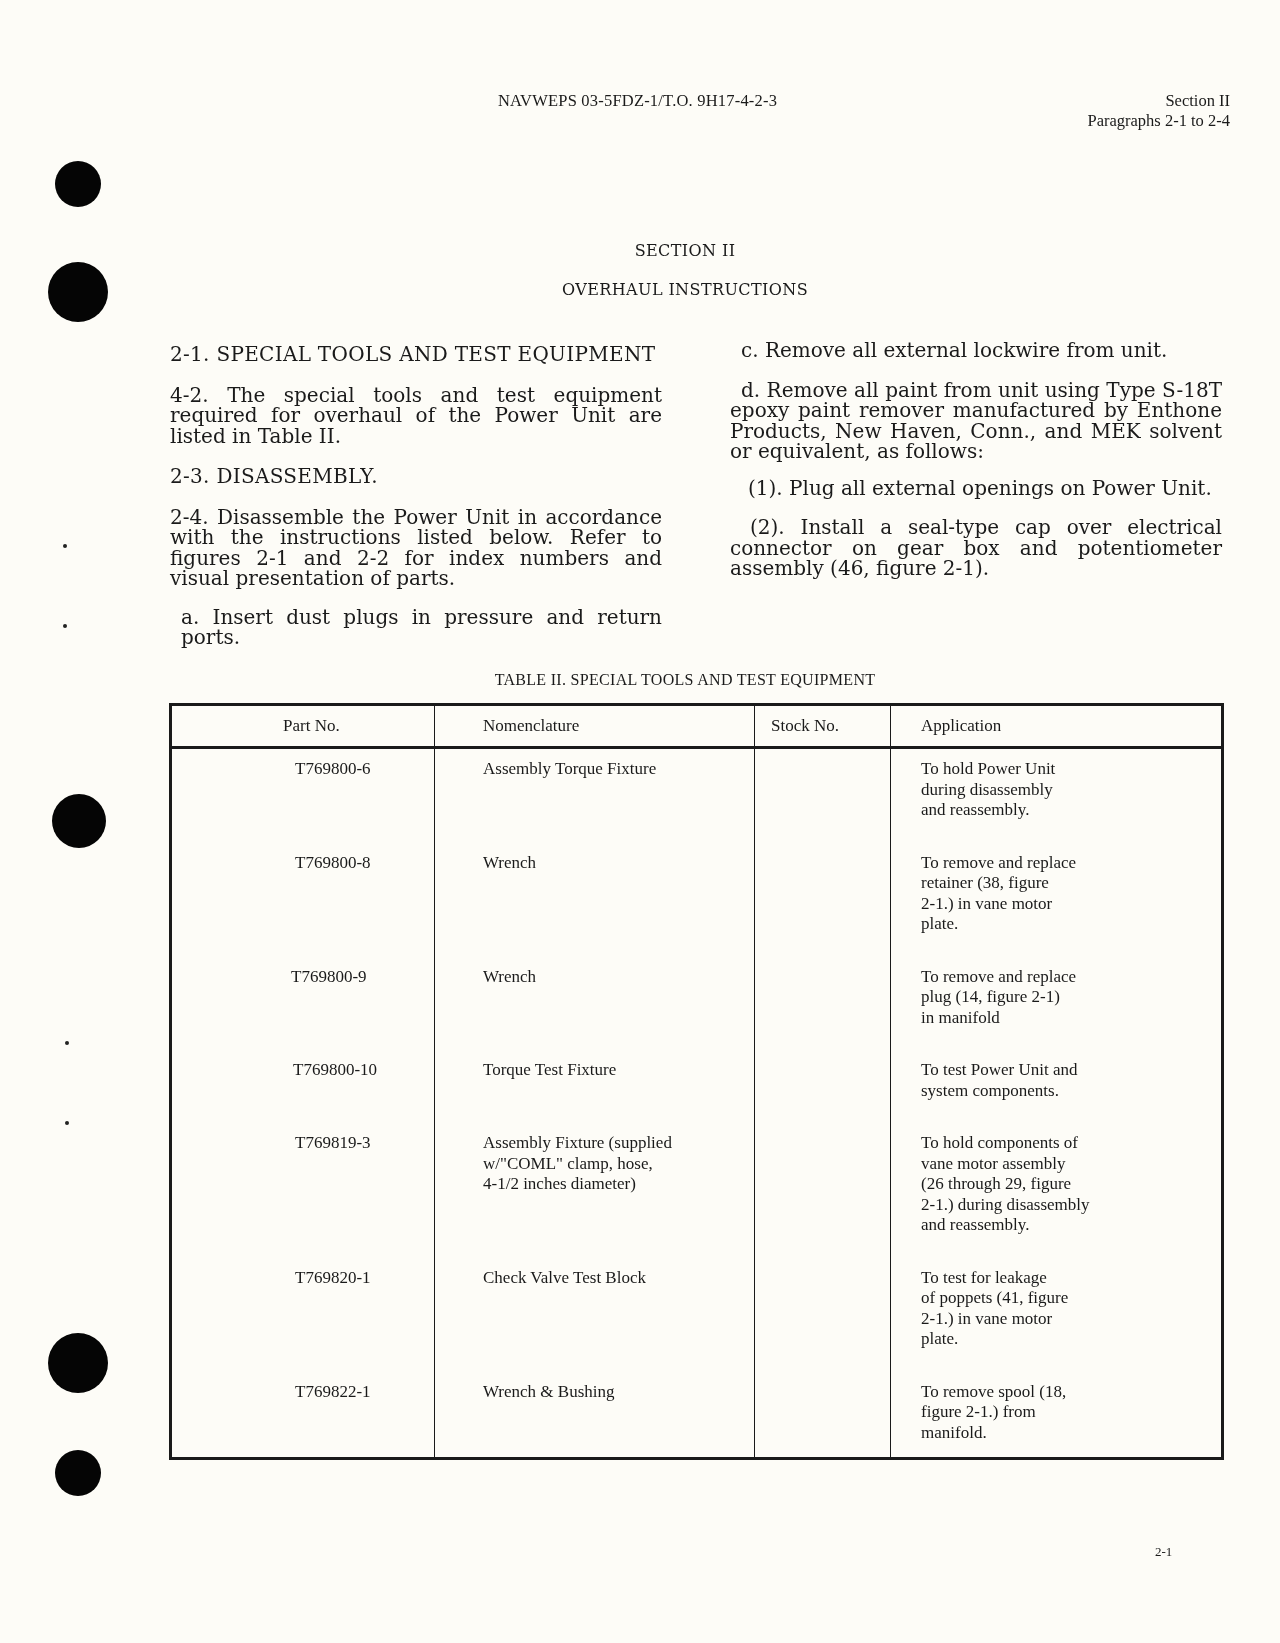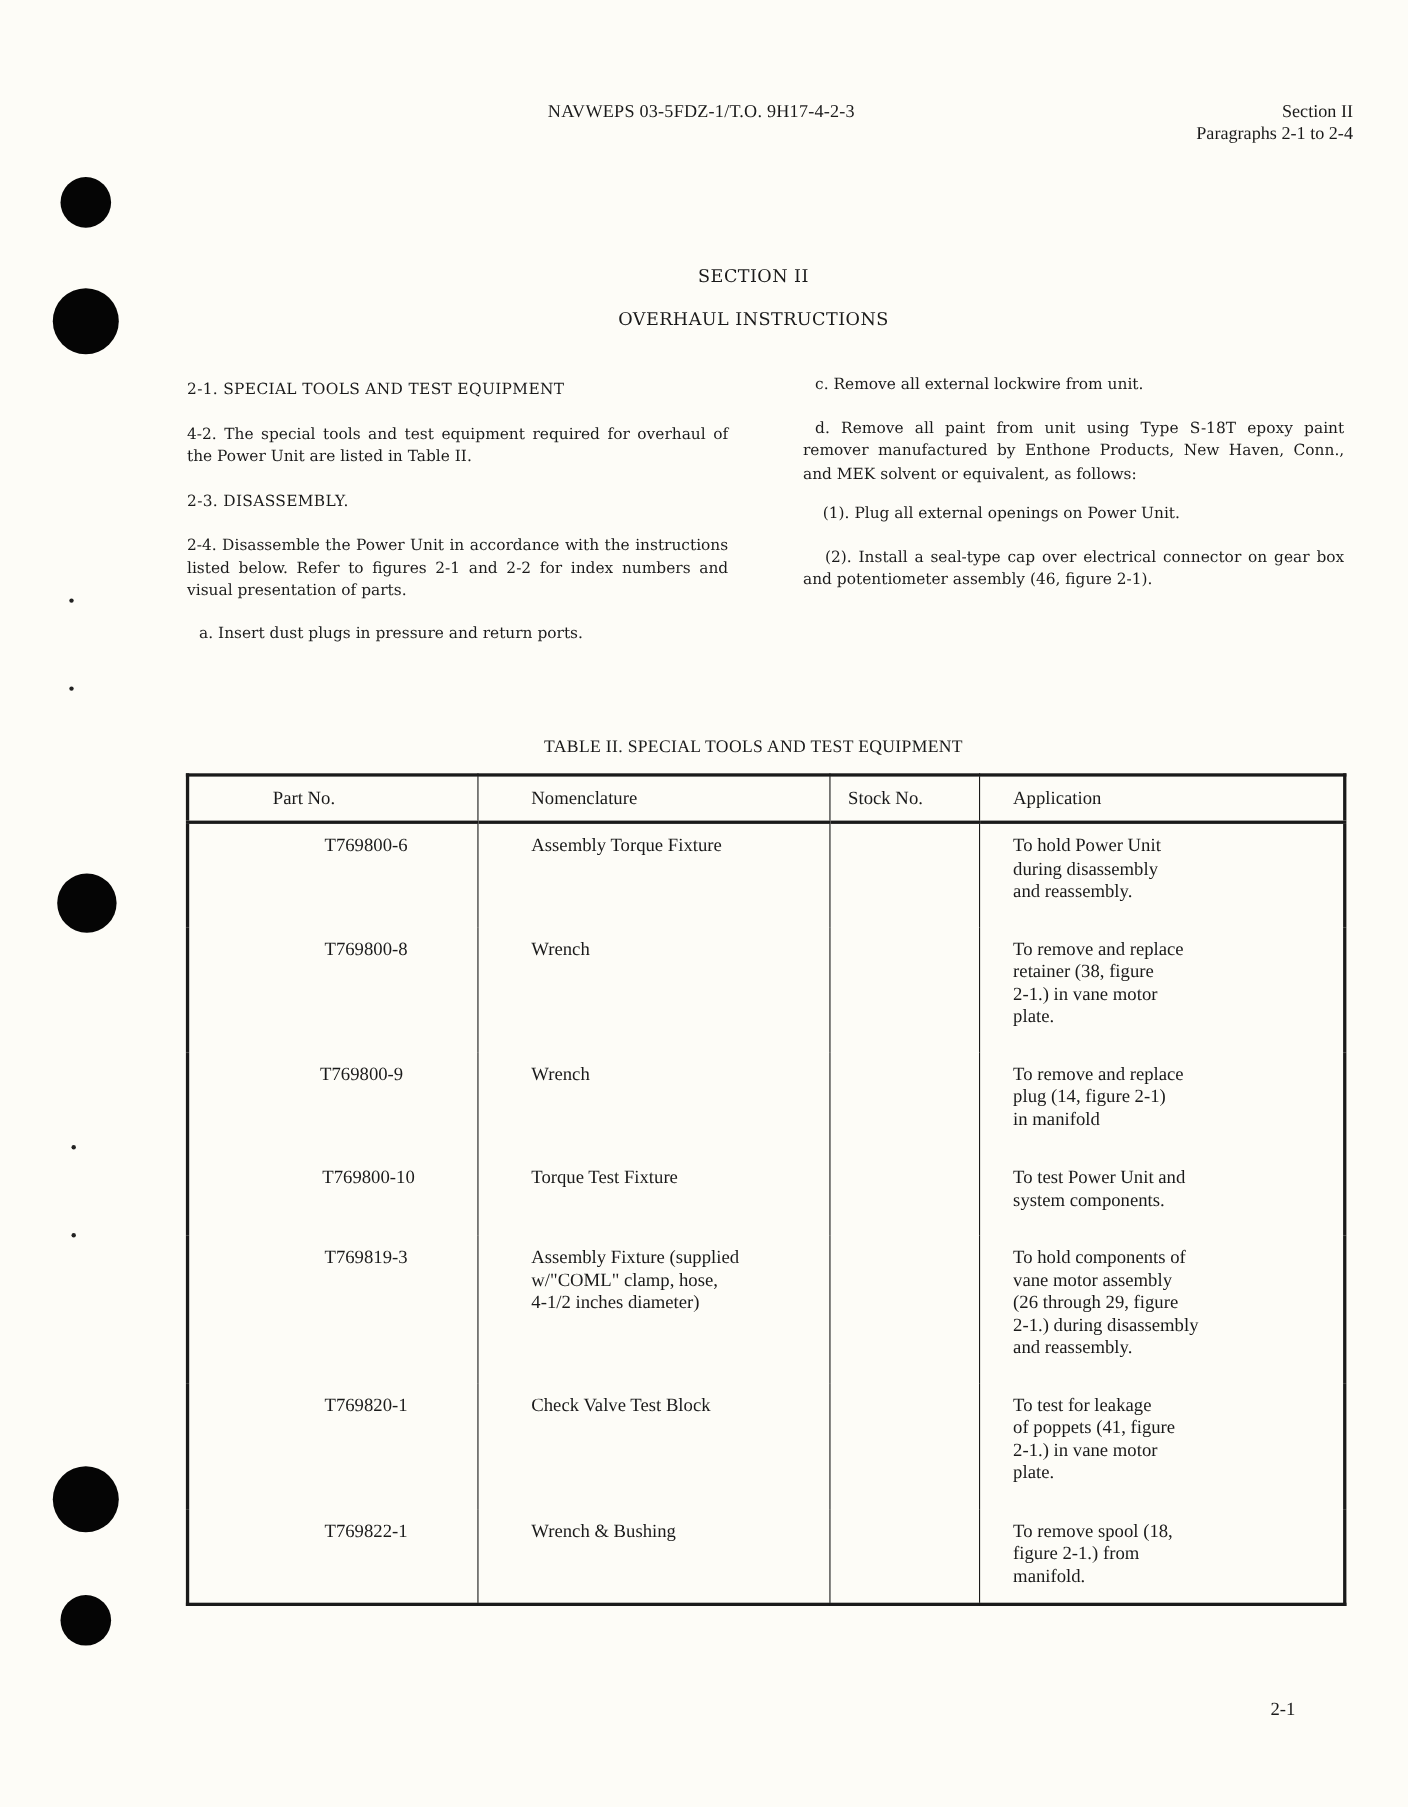--- a/index.html
+++ b/index.html
@@ -6,21 +6,21 @@
   body {
     width:1280px; height:1643px; position:relative; overflow:hidden;
     background:#fdfcf7; color:#1a1a1a;
     font-family:"DejaVu Serif", "Liberation Serif", serif;
   }
   .hole { position:absolute; background:#050505; border-radius:50%; }
   .speck { position:absolute; background:#222; border-radius:50%; width:4px; height:4px; }
   .hdr-left { position:absolute; left:498px; top:91px; font-size:16.5px; font-family:"Liberation Serif", serif; letter-spacing:0.2px;text-align:center; }
   .hdr-right { position:absolute; right:50px; top:91px; font-size:16.5px; text-align:right; line-height:20px; font-family:"Liberation Serif", serif; }
   .sec-title { position:absolute; left:0; width:1370px; text-align:center; font-size:16px; letter-spacing:0.4px; }
-  .col { position:absolute; font-size:14px; line-height:20.5px; }
+  .col { position:absolute; font-size:20px; line-height:20.5px; }
   .para { margin:0 0 17px 0; text-align:justify; }
   .head { letter-spacing:0.3px; }
   .indent1 { padding-left:11px; }
   .indent2 { padding-left:18px; }
   .table-title { position:absolute; left:0; width:1370px; text-align:center; top:671px; font-size:16px; font-family:"Liberation Serif", serif; letter-spacing:0.3px; }
   table.tools {
     position:absolute; left:169px; top:703px; width:1055px;
     border-collapse:collapse; font-family:"Liberation Serif", serif; font-size:17px;
     border:3px solid #1a1a1a;
   }
@@ -29,21 +29,21 @@
   table.tools td { vertical-align:top; padding:0; line-height:20.5px; }
   .c1 { width:262px; } .c2 { width:319px; } .c3 { width:135px; } .c4 { width:auto; }
   .c1 .cell { padding-left:123px; }
   .c1 th .cell, th.c1 .cell { padding-left:143px; }
   .c2 .cell { padding-left:48px; }
   .c3 .cell { padding-left:17px; }
   .c4 .cell { padding-left:30px; }
   .row-pad td .cell { padding-top:10px; padding-bottom:22px; }
   tr.last td .cell { padding-bottom:14px; }
   .app-line { display:block; }
-  .pagenum { position:absolute; left:1155px; top:1544px; font-size:17px; font-family:"Liberation Serif", serif; }
+  .pagenum { position:absolute; left:1155px; top:1544px; font-size:13px; font-family:"Liberation Serif", serif; }
 </style>
 </head>
 <body>
 
 <div class="hole" style="left:55px;top:161px;width:46px;height:46px;"></div>
 <div class="hole" style="left:48px;top:262px;width:60px;height:60px;"></div>
 <div class="hole" style="left:52px;top:794px;width:54px;height:54px;"></div>
 <div class="hole" style="left:48px;top:1333px;width:60px;height:60px;"></div>
 <div class="hole" style="left:55px;top:1450px;width:46px;height:46px;"></div>
 <div class="speck" style="left:63px;top:544px;"></div>
@@ -74,21 +74,21 @@
   <p class="para indent2" style="margin-bottom:19px;">(1).  Plug all external openings on Power Unit.</p>
   <p class="para" style="text-indent:20px;">(2).  Install a seal-type cap over electrical connector on gear box and potentiometer assembly (46, figure 2-1).</p>
 </div>
 
 <div class="table-title">TABLE II.   SPECIAL TOOLS AND TEST EQUIPMENT</div>
 
 <table class="tools">
   <thead>
     <tr>
       <th class="c1">
-          <div class="cell" style="padding-left:76px;">Part No.</div>
+          <div class="cell" style="padding-left:111px;">Part No.</div>
         </th>
       <th class="c2">
           <div class="cell" style="padding-left:48px;">Nomenclature</div>
         </th>
       <th class="c3">
           <div class="cell" style="padding-left:16px;">Stock No.</div>
         </th>
       <th class="c4">
           <div class="cell" style="padding-left:30px;">Application</div>
         </th>

